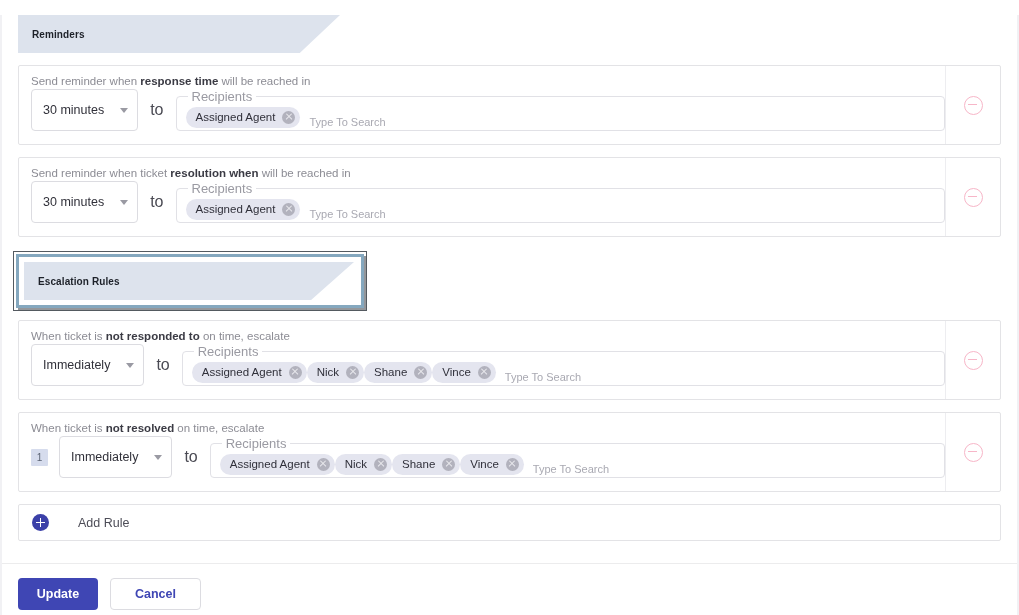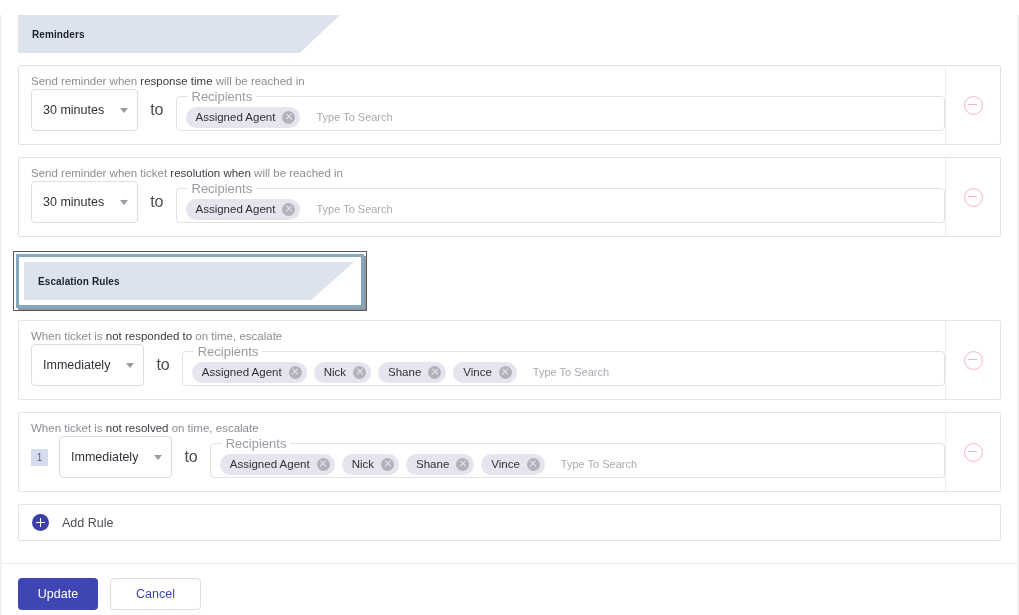--- a/index.html
+++ b/index.html
@@ -69,21 +69,21 @@
     border-left: 1px solid #ededf0;
     display: flex; align-items: center; justify-content: center;
   }
 
   .rule-label {
     font-size: 11.5px;
     color: #8c8c94;
     margin-bottom: 2px;
     white-space: nowrap;
   }
-  .rule-label b { color: #3b3b44; font-weight: normal; }
+  .rule-label b { color: #3b3b44; font-weight: bold; }
 
   .rule-row { display: flex; align-items: center; gap: 0; }
 
   
   .order-badge {
     width: 17px; height: 17px;
     background: #d6dced;
     color: #5b6373;
     font-size: 10px;
     display: flex; align-items: center; justify-content: center;
@@ -131,21 +131,21 @@
     padding: 0 10px 0 9px;
     height: 42px;
     display: flex; align-items: center;
   }
   .recipients > legend {
     font-size: 13px;
     color: #9a9aa2;
     padding: 0 4px;
     margin-left: 2px;
   }
-  .chips { display: flex; align-items: center; gap: 7px; flex-wrap: nowrap; overflow: hidden; }
+  .chips { display: flex; align-items: flex-end; flex-wrap: nowrap; overflow: hidden; }
   .chip {
     display: inline-flex; align-items: center;
     background: #e4e5ef;
     border-radius: 11px;
     height: 21px;
     padding: 0 5px 0 10px;
     font-size: 11.5px;
     color: #30303a;
     white-space: nowrap;
     flex: 0 0 auto;
@@ -197,28 +197,28 @@
   }
   .plus-icon {
     width: 17px; height: 17px; border-radius: 50%;
     background: #3b40a8; position: relative; flex: 0 0 auto;
   }
   .plus-icon::before, .plus-icon::after {
     content: ""; position: absolute; background: #fff;
   }
   .plus-icon::before { left: 3.8px; top: 7.6px; width: 9.4px; height: 1.9px; }
   .plus-icon::after  { top: 3.8px; left: 7.6px; height: 9.4px; width: 1.9px; }
-  .add-label { font-size: 12.5px; color: #4d4d57; margin-left: 13px; }
+  .add-label { font-size: 12.5px; color: #4d4d57; margin-left: 29px; }
 
   
   .divider { height: 1px; background: #ececed; margin-top: 22px; }
   .footer { display: flex; align-items: center; gap: 12px; padding: 14px 0 0 16px; }
   .btn {
     height: 32px; border-radius: 4px;
-    font-size: 12.5px; font-weight: normal;
+    font-size: 12.5px; font-weight: bold;
     display: inline-flex; align-items: center; justify-content: center;
     cursor: pointer; border: 1px solid transparent;
   }
   .btn-primary { background: #3f46b4; color: #fff; width: 80px; }
   .btn-secondary { background: #fff; color: #3f46b4; border-color: #dcdce1; width: 91px; }
 </style>
 </head>
 <body>
 
 <div class="page">

